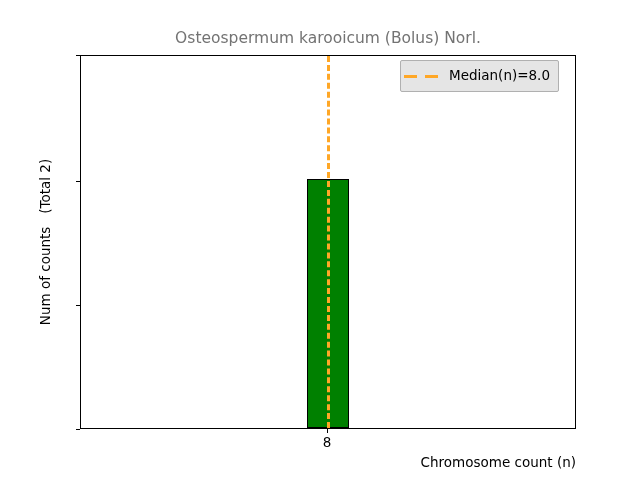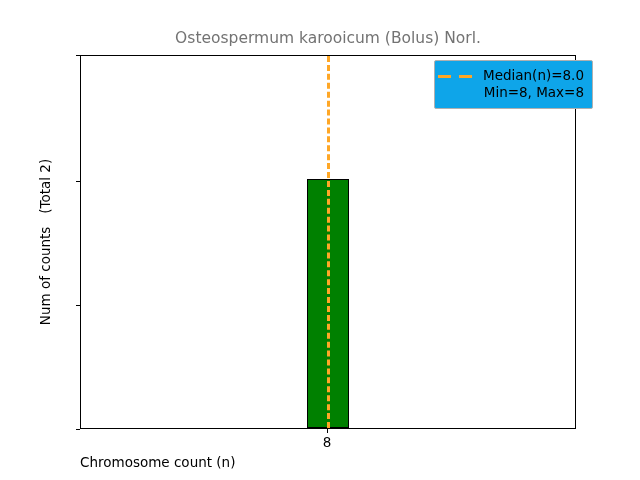--- a/index.html
+++ b/index.html
@@ -91,21 +91,21 @@
     width: 0;
     border-left: 1.1px solid #000000;
   }
 
   
   #xlabel {
     position: absolute;
     left: 80px;
     top: 455px;
     width: 496px;
-    text-align: left;
+    text-align: right;
     font-size: 13.5px;
     line-height: 15px;
     color: #000000;
     white-space: nowrap;
   }
   #ylabel {
     position: absolute;
     left: 0px;
     top: 0px;
     width: 374px;
@@ -115,27 +115,27 @@
     line-height: 16px;
     color: #000000;
     white-space: pre;
     transform-origin: 0 0;
     transform: translate(37px, 429px) rotate(-90deg);
   }
 
   
   #legend {
     position: absolute;
-    left: 434px;
+    left: 400px;
     top: 60px;
     width: 159px;
     box-sizing: border-box;
     border: 1px solid #b0b0b0;
     border-radius: 2px;
-    background: #0ea5e9;
+    background: #e5e5e5;
     padding: 6px 8px 7px 8px;
   }
   .legend-row {
     display: flex;
     align-items: center;
     justify-content: flex-end;
   }
   .legend-sample {
     width: 36px;
     height: 12px;
@@ -192,22 +192,19 @@
   </div>
 
   <div id="legend">
     <div class="legend-row">
       <span class="legend-sample">
         <span class="dash d1"></span>
           <span class="dash d2"></span>
       </span>
       <span class="legend-text">Median(n)=8.0</span>
     </div>
-    <div class="legend-row second">
-      <span class="legend-text">Min=8, Max=8</span>
-    </div>
   </div>
 
   <div id="xlabel">Chromosome count (n)</div>
 
   <div id="ylabel">Num of counts   (Total 2)</div>
 
 </div>
 
 </body></html>

